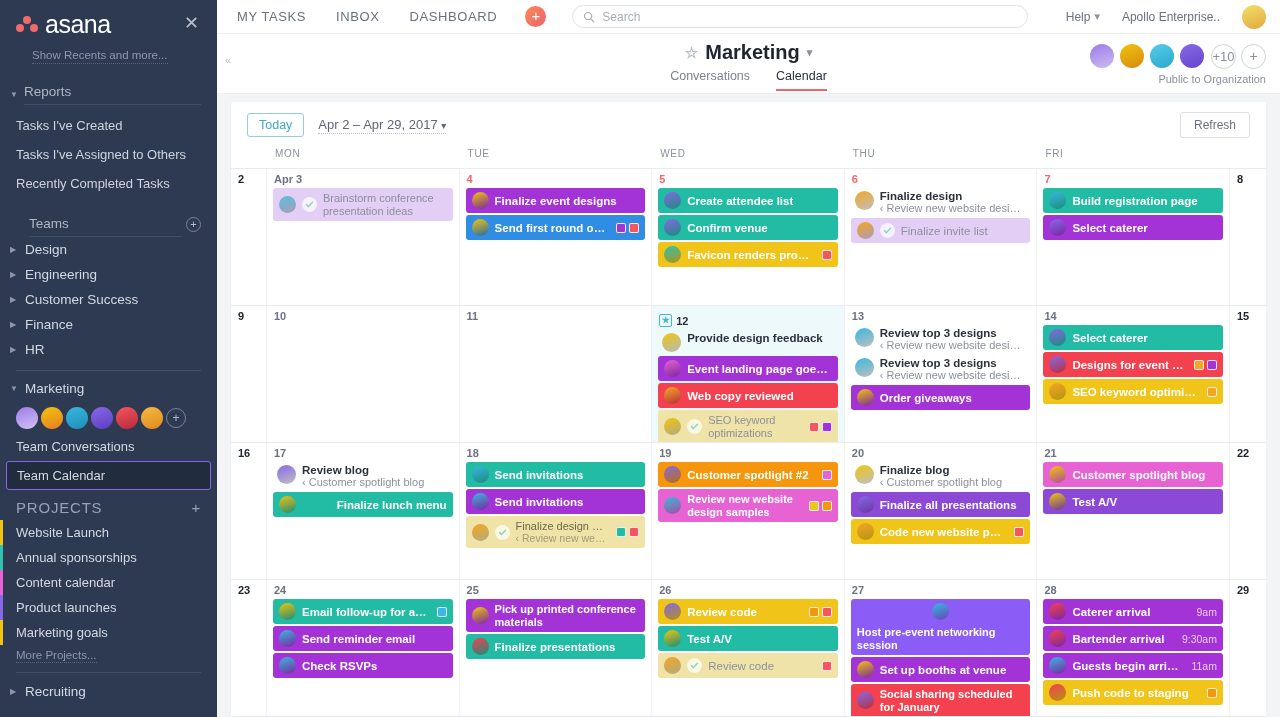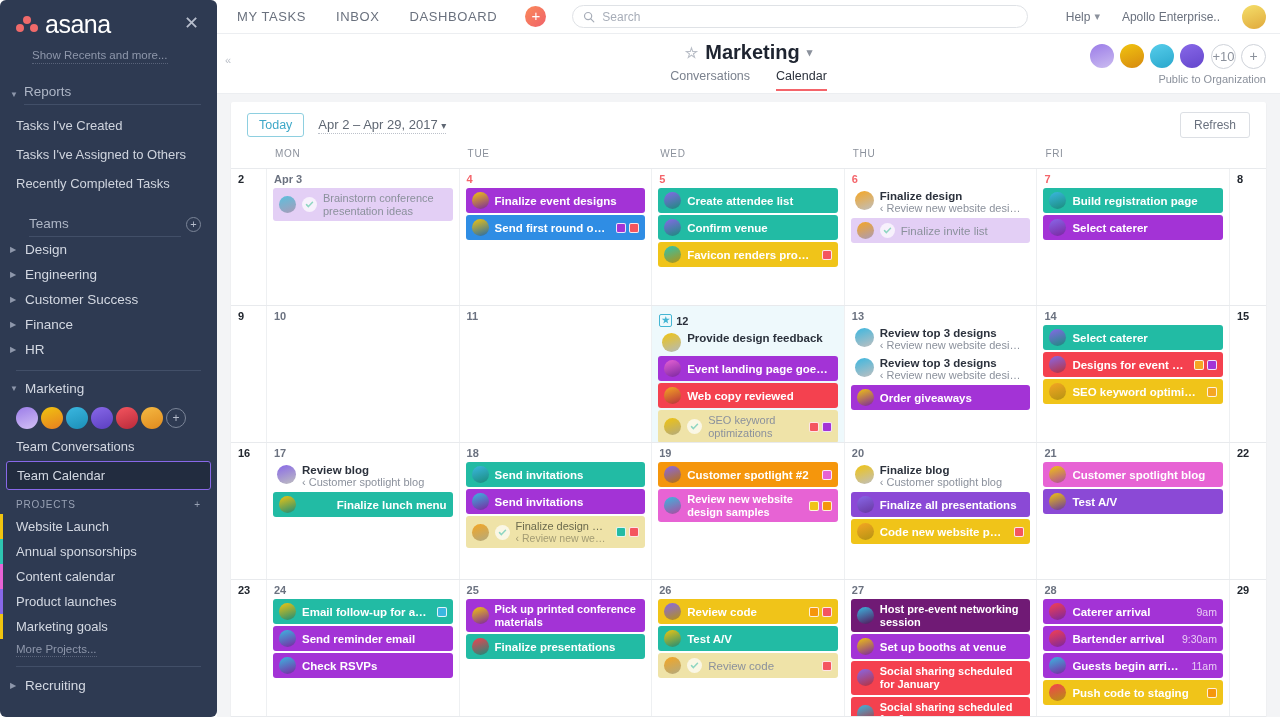--- a/index.html
+++ b/index.html
@@ -12,21 +12,20 @@
   #app { display: flex; width: 1280px; height: 717px; }
 
   
   .sidebar {
     width: 217px; height: 717px;
     background: #2e3a52;
     color: #c5cbd8;
     flex: 0 0 217px;
     position: relative;
     overflow: hidden;
-    border-radius: 6px;
   }
   .sb-top { padding: 12px 16px 0 16px; display: flex; align-items: flex-start; justify-content: space-between; }
   .logo { display: flex; align-items: center; gap: 7px; }
   .logo-dots { position: relative; width: 22px; height: 18px; }
   .logo-dots i { position: absolute; display: block; border-radius: 50%; }
   .logo-dots i.d1 { width: 8px; height: 8px; background: #f06a6a; left: 7px; top: 0px; }
   .logo-dots i.d2 { width: 8px; height: 8px; background: #f06a6a; left: 0px; top: 8px; }
   .logo-dots i.d3 { width: 8px; height: 8px; background: #f06a6a; left: 14px; top: 8px; }
   .logo-text { color: #fff; font-size: 25px; letter-spacing: -0.5px; font-weight: 400; line-height: 1; }
   .close-x { color: #b6bdcc; font-size: 18px; line-height: 1; cursor: pointer; padding: 2px 2px; }
@@ -71,21 +70,21 @@
   .av-plus { width: 20px; height: 20px; border-radius: 50%; border: 1px solid #7b8598; color: #b6bdcc;
     font-size: 12px; line-height: 18px; text-align: center; cursor: pointer; }
 
   .sb-item { padding: 6px 16px; font-size: 13px; color: #d3d8e2; cursor: pointer; }
   .sb-item.selected {
     background: #222c3f; border: 1.5px solid #8868e8; border-radius: 3px;
     margin: 1px 6px; padding: 6px 10px;
   }
   .sb-proj-head {
     display: flex; align-items: center; justify-content: space-between;
-    padding: 8px 16px 4px 16px; font-size: 10px; letter-spacing: 0.8px; color: #99a2b5;
+    padding: 8px 16px 4px 16px; font-size: 15px; letter-spacing: 0.8px; color: #99a2b5;
   }
   .proj { display: flex; align-items: center; font-size: 13px; color: #d3d8e2; cursor: pointer; position: relative; padding: 5px 16px 5px 16px; }
   .proj .bar { position: absolute; left: 0; top: 0; bottom: 0; width: 3px; }
   .more-projects { margin: 2px 16px 0 16px; font-size: 11.5px; color: #8e97ab;
     border-bottom: 1px dotted #59637a; display: inline-block; padding-bottom: 1px; cursor: pointer; }
 
   
   .main { flex: 1; height: 717px; display: flex; flex-direction: column; background: #fff; position: relative; }
 
   .topbar {
@@ -741,21 +740,21 @@
                     <span class="tlabel">Review code</span>
                     <span class="tags">
                       <span class="tag" style="background: rgb(244, 85, 95); border: 1.5px solid rgba(255, 255, 255, 0.85);"></span>
                     </span>
                   </div>
                 </div>
               </div>
               <div class="daycell wide">
                 <div class="dnum">27</div>
                 <div class="tasks">
-                  <div class="task two-line" style="background: #701a75;">
+                  <div class="task two-line" style="background: #8b5cf6; flex-direction: column;">
                     <span class="tav" style="background: linear-gradient(160deg, rgb(59, 183, 224), rgba(0, 0, 0, 0.25));"></span>
                     <span class="tlabel">Host pre-event networking session</span>
                   </div>
                   <div class="task" style="background: rgb(163, 51, 214);">
                     <span class="tav" style="background: linear-gradient(160deg, rgb(241, 196, 15), rgba(0, 0, 0, 0.25));"></span>
                     <span class="tlabel">Set up booths at venue</span>
                   </div>
                   <div class="task two-line" style="background: rgb(244, 65, 79);">
                     <span class="tav" style="background: linear-gradient(160deg, rgb(136, 104, 232), rgba(0, 0, 0, 0.25));"></span>
                     <span class="tlabel">Social sharing scheduled for January</span>

